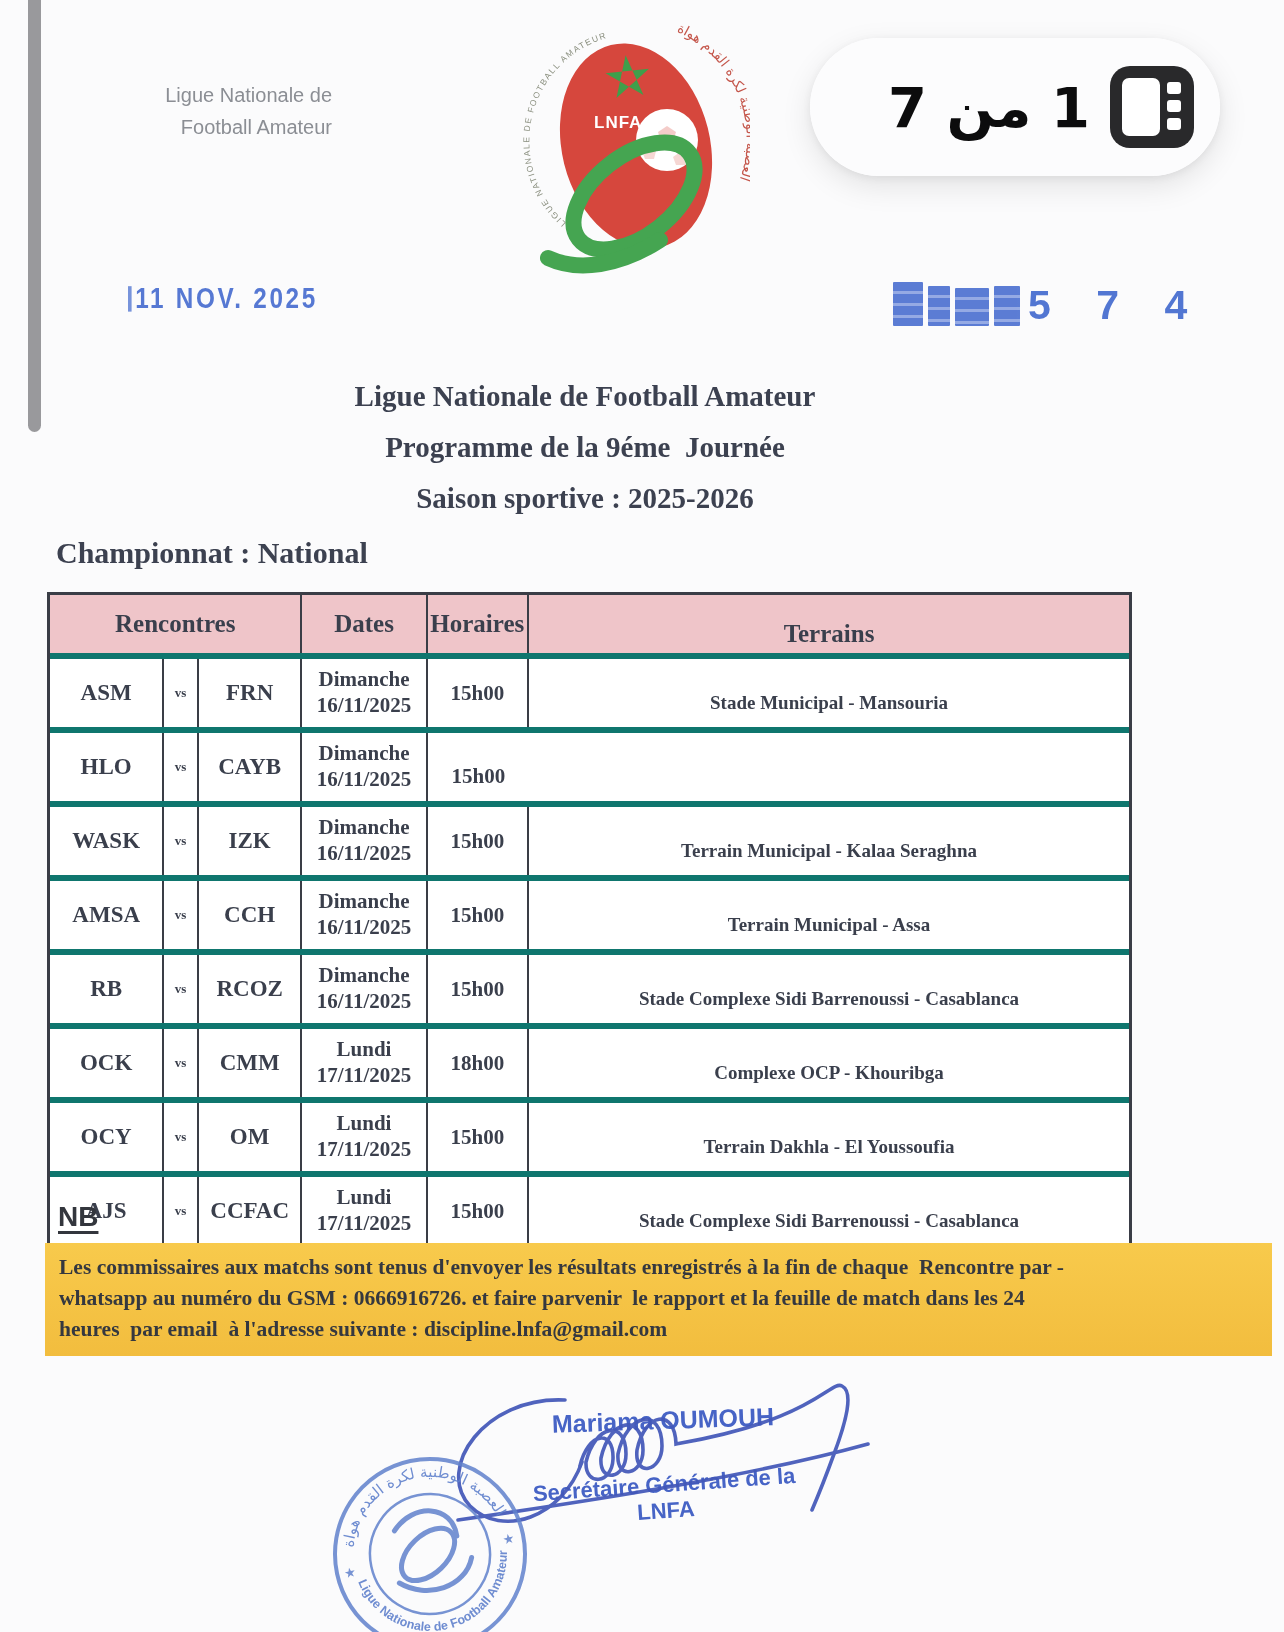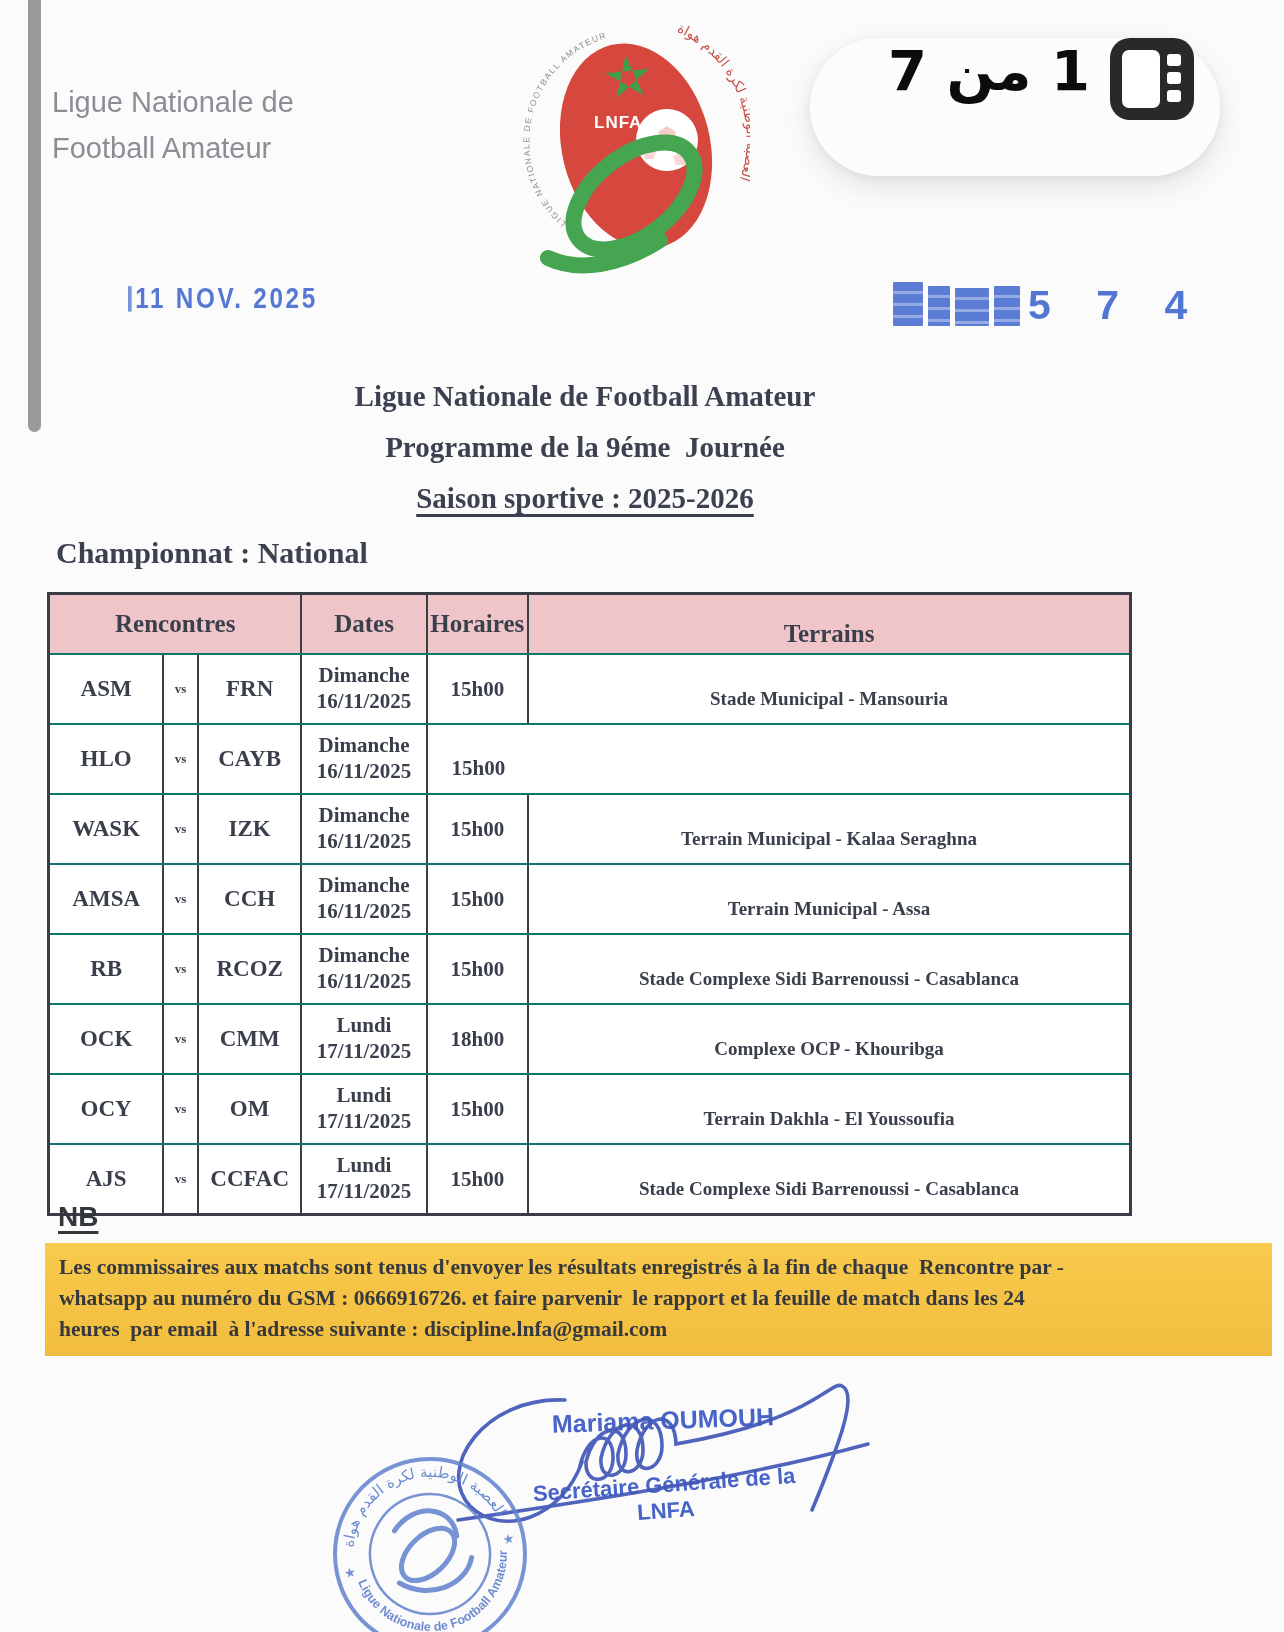--- a/index.html
+++ b/index.html
@@ -9,53 +9,53 @@
     font-family:"Liberation Serif", serif;
   }
   .prewrap{white-space:pre-wrap;}
 
   
   .scrollbar{position:absolute;left:28px;top:-8px;width:13px;height:440px;
     background:#99999c;border-radius:8px;}
   .pill{position:absolute;left:810px;top:38px;width:410px;height:138px;box-sizing:border-box;
     background:rgba(252,252,253,.97);border-radius:70px;
     box-shadow:0 10px 30px rgba(0,0,0,.10),0 2px 8px rgba(0,0,0,.06);
-    display:flex;direction:rtl;align-items:flex-start;gap:20px;padding:0 26px;}
+    display:flex;direction:rtl;align-items:center;gap:20px;padding:0 26px;}
   .pill-icon{width:84px;height:82px;background:#29292b;border-radius:20px;position:relative;flex:0 0 auto;}
   .pill-icon .pg{position:absolute;left:12px;top:12px;width:38px;height:58px;background:#fff;border-radius:7px;}
   .pill-icon .dots{position:absolute;right:13px;top:16px;width:14px;display:flex;flex-direction:column;gap:6px;}
   .pill-icon .dots i{height:12px;background:#fff;border-radius:3px;}
   .pill-text{font-family:"DejaVu Sans",sans-serif;font-weight:bold;font-size:56px;color:#0c0c0d;letter-spacing:1px;}
 
   
-  .letterhead{position:absolute;left:52px;top:80px;width:280px;text-align:left;
-    font-family:"Liberation Sans",sans-serif;font-size:29px;color:#8b8e94;line-height:1.58;}
+  .letterhead{position:absolute;left:52px;top:80px;width:280px;text-align:right;
+    font-family:"Liberation Sans",sans-serif;font-size:20px;color:#8b8e94;line-height:1.58;}
 
   
   .date-stamp{position:absolute;left:128px;top:283px;color:#4a6fd0;
     font-family:"Liberation Sans",sans-serif;font-weight:bold;font-size:27px;letter-spacing:3px;
     transform:scale(.9,1.06);transform-origin:left top;opacity:.93;}
   .date-stamp .tick{display:inline-block;width:4px;height:24px;background:#4a6fd0;margin-right:4px;vertical-align:-3px;opacity:.8;}
   .num-stamp{position:absolute;left:893px;top:282px;display:flex;align-items:flex-end;gap:8px;}
   .num-stamp .blocks{display:flex;align-items:flex-end;gap:5px;opacity:.9;}
   .num-stamp .blocks i{display:inline-block;border-radius:1px;
     background:repeating-linear-gradient(180deg,#4a6fd0 0 9px,#8aa2e2 9px 12px);}
   .num-stamp .digits{font-family:"Liberation Sans",sans-serif;font-weight:bold;font-size:41px;
     color:#4a6fd0;letter-spacing:17px;line-height:1;opacity:.95;}
 
   
   .titles{position:absolute;left:170px;top:380px;width:830px;text-align:center;
     font-weight:bold;font-size:29px;color:#3c4150;}
   .titles .t{margin-bottom:18px;}
-  .titles .t3{text-decoration:underline;text-decoration-thickness:2.5px;text-underline-offset:6px;}
+  .titles .t3{text-decoration-thickness:2.5px;text-underline-offset:6px;}
   .championnat{position:absolute;left:56px;top:536px;font-weight:bold;font-size:30px;color:#3c4150;}
 
   
   .tbl{position:absolute;left:47px;top:592px;width:1085px;border:3px solid #3a3d46;background:#fff;box-sizing:border-box;}
-  .trow{display:grid;grid-template-columns:10.6% 3.2% 9.6% 11.6% 9.4% auto;border-bottom:2px solid #0f766e;}
+  .trow{display:grid;grid-template-columns:10.6% 3.2% 9.6% 11.6% 9.4% auto;border-bottom:6px solid #0f766e;}
   .trow:last-child{border-bottom:none;}
   .thead{background:#efc5c9;height:58px;}
   .trow.body{height:68px;}
   .c{display:flex;align-items:center;justify-content:center;border-right:2px solid #3a3d46;
     text-align:center;font-weight:bold;color:#3a3f4c;min-width:0;}
   .c:last-child{border-right:none;margin-top:19px;}
   .hc{font-size:25px;}
   .hc.renc{grid-column:1/4;}
   .team{font-size:23px;}
   .vs{font-size:13px;}

